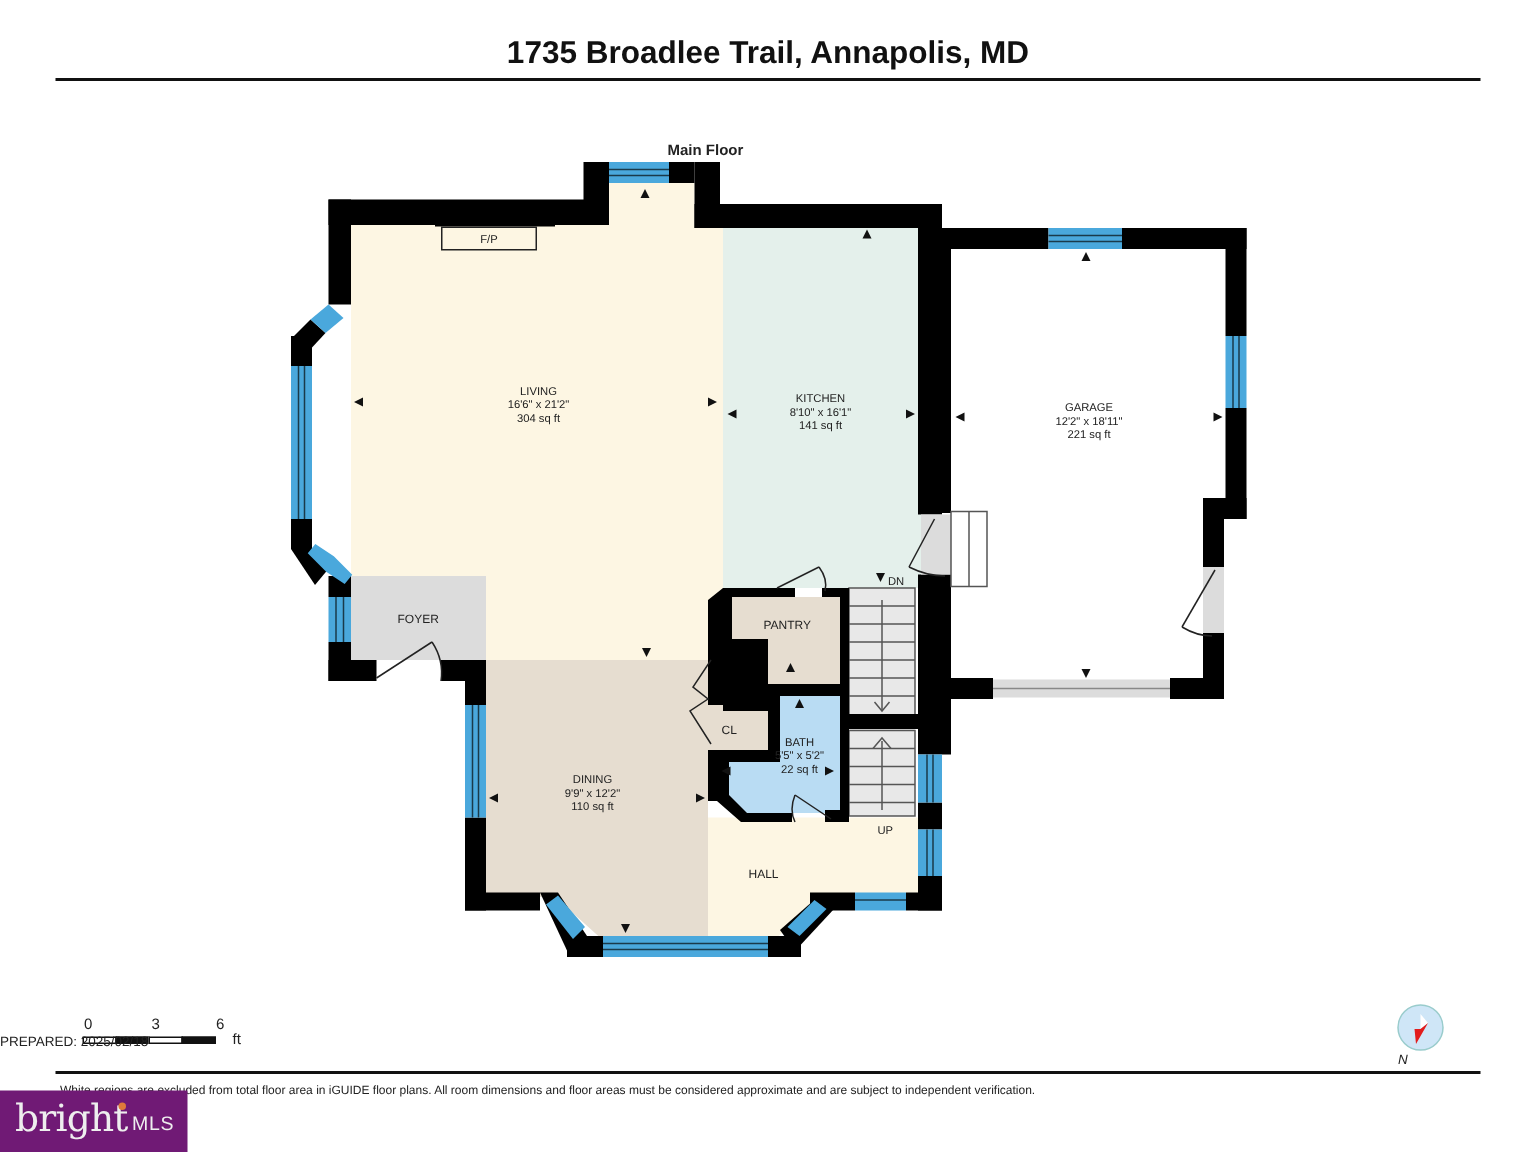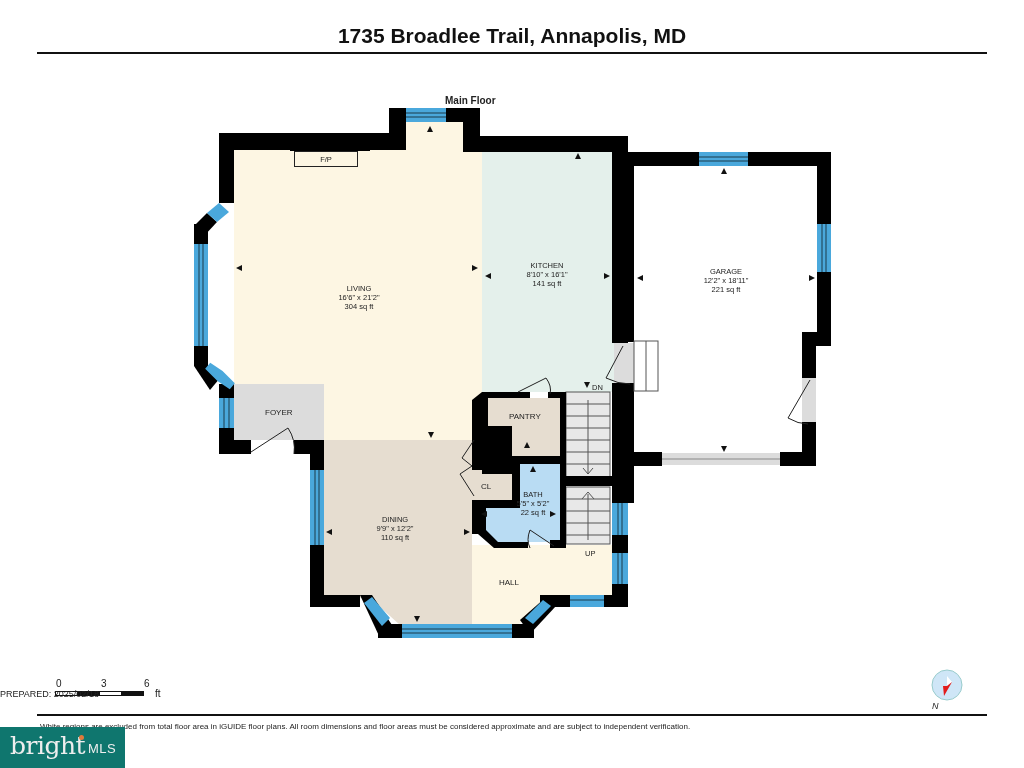--- a/index.html
+++ b/index.html
@@ -11,21 +11,21 @@
   .area-block .vals { display:inline-block; vertical-align:top; }
   svg.plan { position:absolute; left:0; top:0; }
   .room-label { position:absolute; font-size:7.5px; text-align:center; line-height:9px; color:#222; white-space:nowrap; transform:translateX(-50%); }
   .small-label { position:absolute; font-size:8px; color:#222; white-space:nowrap; }
   .scale { position:absolute; left:55px; top:678px; font-size:10px; }
   .scale .bar { position:absolute; top:13px; height:5px; width:23px; border:1px solid #111; box-sizing:border-box; }
   .prepared { position:absolute; left:0; width:1024px; top:689px; font-size:9px; }
   .compass { position:absolute; left:930px; top:668px; width:34px; height:34px; }
   .compass-n { position:absolute; left:932px; top:701px; font-size:9px; font-style:italic; }
   .disclaimer { position:absolute; left:40px; top:722px; font-size:8px; color:#222; }
-  .bright { position:absolute; left:0; top:727px; width:125px; height:41px; background:#0f766e; color:#eee; }
+  .bright { position:absolute; left:0; top:727px; width:125px; height:41px; background:#701a75; color:#eee; }
   .bright .b1 { position:absolute; left:10px; top:4px; font-family:"DejaVu Serif", serif; font-size:25px; letter-spacing:-0.5px; }
   .bright .b2 { position:absolute; left:88px; top:14px; font-size:13px; letter-spacing:0.5px; }
   .bright .dot { position:absolute; left:79px; top:8px; width:5px; height:5px; background:#e07a3a; border-radius:50%; }
 </style>
 </head>
 <body>
 
 <div class="title">1735 Broadlee Trail, Annapolis, MD</div>
 <div class="rule" style="top:52px"></div>
 
@@ -218,21 +218,21 @@
     <polygon points="417,622 414,616 420,616"></polygon>
     <polygon points="533,466 530,472 536,472"></polygon>
     <polygon points="481,514 487,511 487,517"></polygon>
     <polygon points="556,514 550,511 550,517"></polygon>
     <polygon points="587,388 584,382 590,382"></polygon>
   </g>
 </svg>
 
 <div style="position:absolute;left:294px;top:151px;width:64px;height:16px;border:1px solid #222;box-sizing:border-box;font-size:7.5px;text-align:center;line-height:15px;">F/P</div>
 
-<div class="room-label" style="left:359px;top:284px">
+<div class="room-label" style="left:359px;top:256px">
   <div>LIVING</div>
   <div>16'6" x 21'2"</div>
   <div>304 sq ft</div>
 </div>
 <div class="room-label" style="left:547px;top:261px">
   <div>KITCHEN</div>
   <div>8'10" x 16'1"</div>
   <div>141 sq ft</div>
 </div>
 <div class="room-label" style="left:726px;top:267px">

